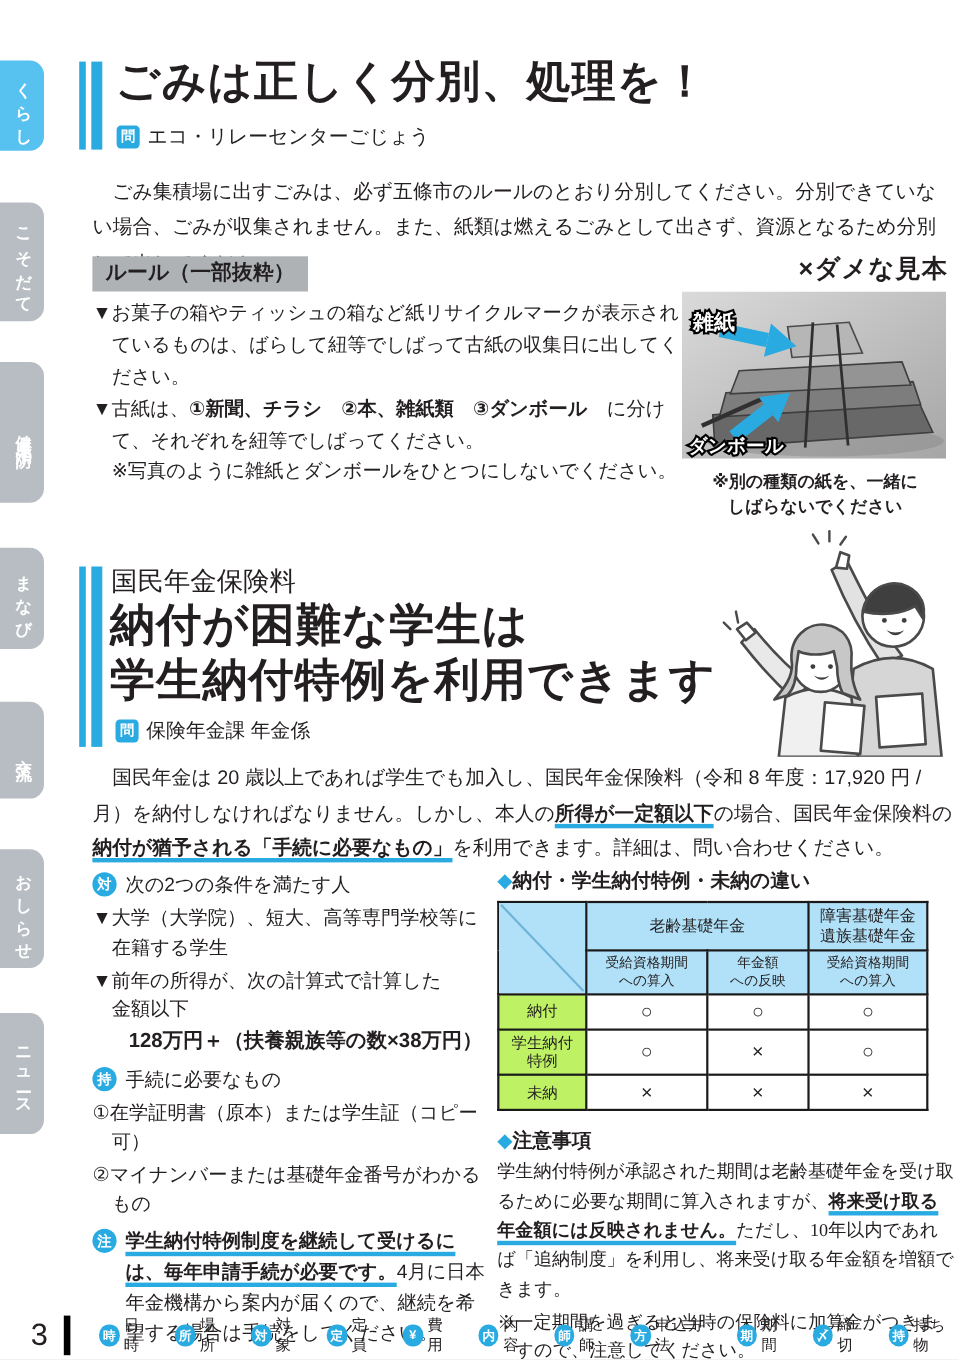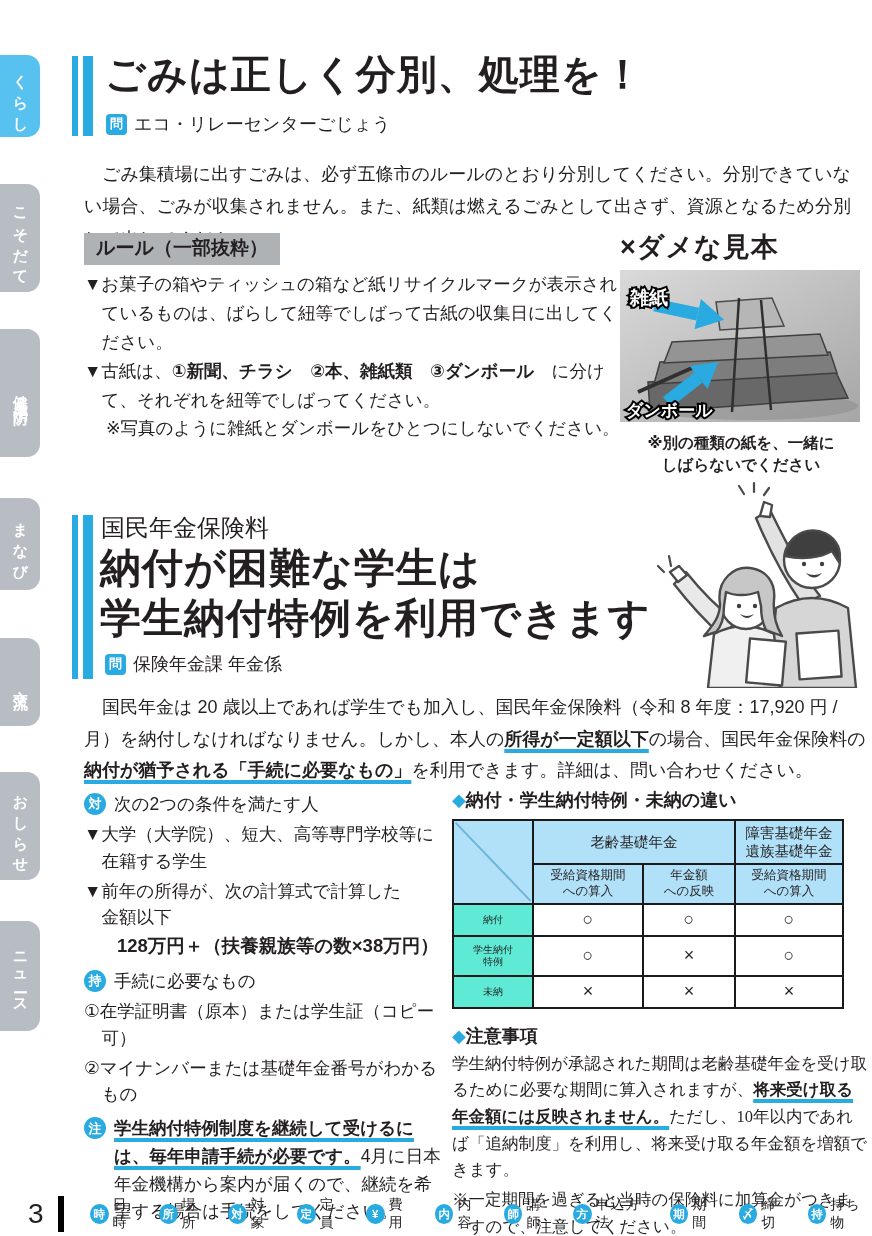--- a/index.html
+++ b/index.html
@@ -39,31 +39,31 @@
 
   
   .serif { font-family:"Liberation Serif","DejaVu Serif",serif; }
   .a1-body { position:absolute; left:84px; top:158px; width:784px;
              font-size:18px; line-height:1.8; }
   .rules-label { position:absolute; left:84px; top:233px;
                  background:#aeb2b5; padding:2px 12px 4px; font-size:19px; font-weight:700; }
   .rules { position:absolute; left:84px; top:270px; width:540px;
            font-size:17.5px; line-height:1.65; }
   .rules p { padding-left:1em; text-indent:-1em; }
-  .rules p.note { padding-left:2em;text-align:center; }
+  .rules p.note { padding-left:2em; }
 
   .ul-accent {
     font-weight:700; text-decoration:underline;
     text-decoration-color:#29abe2; text-decoration-thickness:3.5px;
     text-underline-offset:4px; text-decoration-skip-ink:none;
   }
 
   
   .photo-block { position:absolute; left:620px; top:229px; width:242px; }
-  .photo-title { text-align:left; font-size:27px; font-weight:700; letter-spacing:1px; }
+  .photo-title { text-align:right; font-size:23px; font-weight:700; letter-spacing:1px; }
   .photo-frame { margin-top:5px; width:240px; height:152px; }
   .photo-caption { margin-top:6px; text-align:center; font-size:15.5px; font-weight:700; line-height:1.45; }
 
   
   .a2-kicker { position:absolute; left:101px; top:512px; font-size:24px; font-weight:400; }
   .a2-intro  { position:absolute; left:84px; top:692px; width:784px;
                font-size:18px; line-height:1.75; }
 
   .col-left  { position:absolute; left:84px;  top:791px; width:362px; font-size:17.5px; line-height:1.5; }
   .col-right { position:absolute; left:452px; top:788px; width:416px; }
@@ -83,21 +83,21 @@
   .sec-title { font-size:18px; font-weight:700; }
   .diamond   { color:#29abe2; }
 
   table.compare { border-collapse:collapse; margin-top:7px; table-layout:fixed; }
   table.compare td {
     border:2px solid #1a1a1a; text-align:center; vertical-align:middle;
     padding:3px 2px;
   }
   td.hd  { background:#b1e1f8; font-size:14.5px; line-height:1.25; }
   td.sub { background:#b1e1f8; font-size:12.5px; line-height:1.25; }
-  td.lbl { background:#5eead4; font-size:10px; line-height:1.2; }
+  td.lbl { background:#bef264; font-size:14px; line-height:1.2; }
   td.val { font-size:18px; background:#fff; }
   td.diag { position:relative; background:#b1e1f8; }
   td.diag svg { position:absolute; inset:0; width:100%; height:100%; }
 
   .caution { margin-top:15px; }
   .caution-body { margin-top:3px; font-size:16.5px; line-height:1.62; }
   .caution-note { padding-left:1em; text-indent:-1em; }
 
   
   .footer { position:absolute; left:0; top:1192px; width:872px; height:44px;

